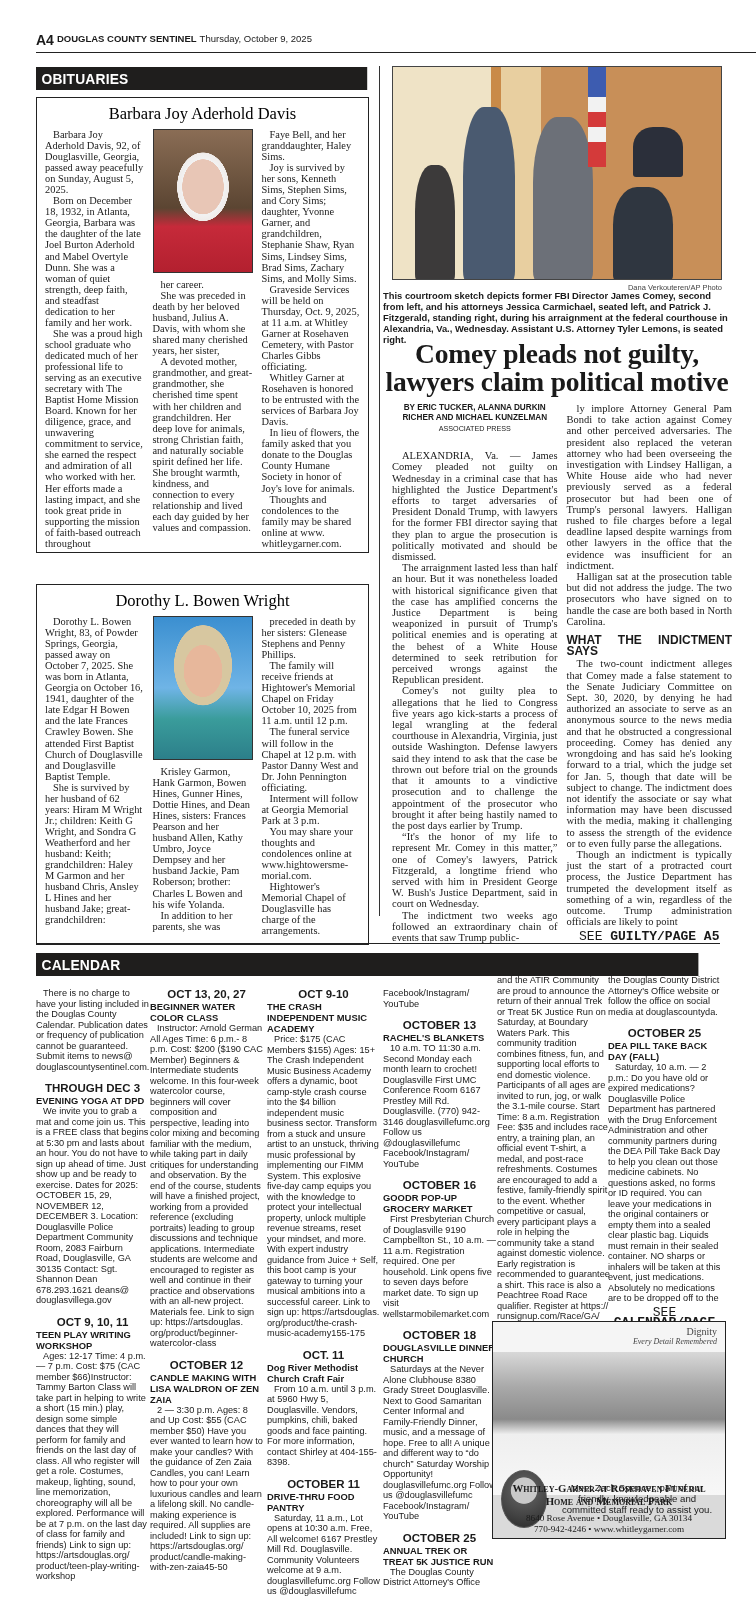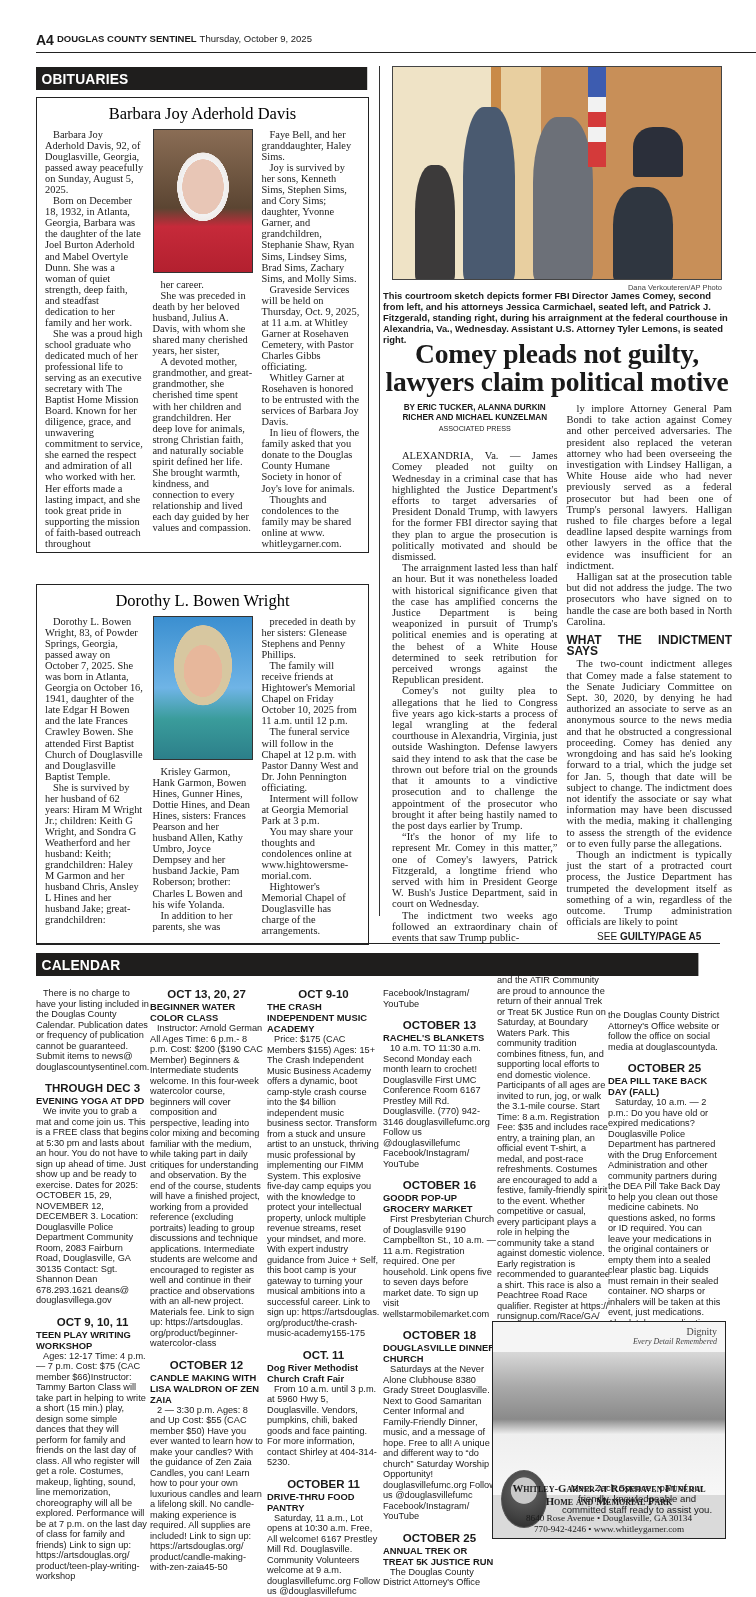--- a/index.html
+++ b/index.html
@@ -21,21 +21,21 @@
   .credit{position:absolute;left:392px;top:283px;width:330px;text-align:right;font-family:"Liberation Sans",sans-serif;font-size:7.5px;color:#444}
   .caption{position:absolute;left:383px;top:291px;width:348px;font-family:"Liberation Sans",sans-serif;font-weight:bold;font-size:9.4px;line-height:10.9px}
   .headline{position:absolute;left:383px;top:340px;width:348px;text-align:center;font-family:"Liberation Serif",serif;font-weight:bold;font-size:27.5px;line-height:28px;letter-spacing:-.2px}
   .vrule{position:absolute;left:379px;top:66px;width:1px;height:850px;background:#333}
   .story{position:absolute;left:392px;top:403px;width:340px;display:flex;gap:9px}
   .story-col{width:166px;font-family:"Liberation Serif",serif;font-size:10.5px;line-height:11.2px;text-align:justify}
   .story-col p{text-indent:10px}
   .byline{font-family:"Liberation Sans",sans-serif;font-weight:bold;font-size:8.2px;line-height:10px;text-align:center}
   .org{font-family:"Liberation Sans",sans-serif;font-size:7.2px;text-align:center;margin-bottom:16px}
   .subhead{font-family:"Liberation Sans",sans-serif;font-weight:bold;font-size:12px;margin:8px 0 1px}
-  .jump{font-family:Liberation Sans, sans-serif;font-size:10px;text-align:center;margin-top:4px}
+  .jump{font-family:Liberation Mono, monospace;font-size:13px;text-align:center;margin-top:4px}
   .jump b{font-weight:bold}
   .hr{position:absolute;height:1.3px;background:#222}
   .cal{position:absolute;top:988px;font-family:"Liberation Sans",sans-serif;font-size:9.2px;line-height:10.5px;width:113px}
   .cal p{text-indent:7px}
   .cal .date{font-weight:bold;font-size:11.5px;text-align:center;margin-top:10px;line-height:13px}
   .cal .evt{font-weight:bold;font-size:9.4px;text-align:left;line-height:11px}
   .cal .first{margin-top:0}
   .ad{position:absolute;left:492px;top:1321px;width:234px;height:218px;border:1.2px solid #222;background:linear-gradient(#f5f5f5 0 14%,#d8d8d8 14%,#a9a9a9 30%,#8a8a8a 45%,#efefef 52%,#f7f7f7 80%,#dadada 80%);overflow:hidden}
   .ad .dig{position:absolute;right:8px;top:4px;font-family:"Liberation Serif",serif;font-size:10px;color:#444;text-align:right}
   .ad .dig i{display:block;font-size:8px}
@@ -179,21 +179,21 @@
   </div>
 <div class="cal" style="left:267px;" id="cal2">
     <div>
       <div class="date first">OCT 9-10</div>
       <div class="evt">THE CRASH INDEPENDENT MUSIC ACADEMY</div>
       <p>Price: $175 (CAC Members $155) Ages: 15+ The Crash Independent Music Business Academy offers a dynamic, boot camp-style crash course into the $4 billion independent music business sector. Transform from a stuck and unsure artist to an unstuck, thriving music professional by implementing our FIMM System. This explosive five-day camp equips you with the knowledge to protect your intellectual property, unlock multiple revenue streams, reset your mindset, and more. With expert industry guidance from Juice + Self, this boot camp is your gateway to turning your musical ambitions into a successful career. Link to sign up: https://artsdouglas. org/product/the-crash-music-academy155-175</p>
     </div>
     <div>
       <div class="date">OCT. 11</div>
       <div class="evt">Dog River Methodist Church Craft Fair</div>
-      <p>From 10 a.m. until 3 p.m. at 5960 Hwy 5, Douglasville. Vendors, pumpkins, chili, baked goods and face painting. For more information, contact Shirley at 404-314-5230.</p>
+      <p>From 10 a.m. until 3 p.m. at 5960 Hwy 5, Douglasville. Vendors, pumpkins, chili, baked goods and face painting. For more information, contact Shirley at 404-155-8398.</p>
     </div>
     <div>
       <div class="date">OCTOBER 11</div>
       <div class="evt">DRIVE-THRU FOOD PANTRY</div>
       <p>Saturday, 11 a.m., Lot opens at 10:30 a.m. Free, All welcome! 6167 Prestley Mill Rd. Douglasville. Community Volunteers welcome at 9 a.m. douglasvillefumc.org Follow us @douglasvillefumc</p>
     </div>
   </div>
 <div class="cal" style="left:383px;" id="cal3">
     <div>
       <p style="text-indent: 0px;">Facebook/Instagram/ YouTube</p>
@@ -220,21 +220,21 @@
     </div>
   </div>
 <div class="cal" style="left:497px;top:975px;" id="cal4">
     <div>
       <p style="text-indent: 0px;">and the ATIR Community are proud to announce the return of their annual Trek or Treat 5K Justice Run on Saturday, at Boundary Waters Park. This community tradition combines fitness, fun, and supporting local efforts to end domestic violence. Participants of all ages are invited to run, jog, or walk the 3.1-mile course. Start Time: 8 a.m. Registration Fee: $35 and includes race entry, a training plan, an official event T-shirt, a medal, and post-race refreshments. Costumes are encouraged to add a festive, family-friendly spirit to the event. Whether competitive or casual, every participant plays a role in helping the community take a stand against domestic violence. Early registration is recommended to guarantee a shirt. This race is also a Peachtree Road Race qualifier. Register at https:// runsignup.com/Race/GA/ Douglasville/Trek or Treat. For more information, visit</p>
     </div>
   </div>
 <div class="cal" style="left:608px;top:975px;">
   <div id="cal5">
       <div>
-        <p style="text-indent: 0px; margin-top: 35px;">the Douglas County District Attorney's Office website or follow the office on social media at douglascountyda.</p>
+        <p style="text-indent: 0px;">the Douglas County District Attorney's Office website or follow the office on social media at douglascountyda.</p>
       </div>
       <div>
         <div class="date">OCTOBER 25</div>
         <div class="evt">DEA PILL TAKE BACK DAY (FALL)</div>
         <p>Saturday, 10 a.m. — 2 p.m.: Do you have old or expired medications? Douglasville Police Department has partnered with the Drug Enforcement Administration and other community partners during the DEA Pill Take Back Day to help you clean out those medicine cabinets. No questions asked, no forms or ID required. You can leave your medications in the original containers or empty them into a sealed clear plastic bag. Liquids must remain in their sealed container. NO sharps or inhalers will be taken at this event, just medications. Absolutely no medications are to be dropped off to the</p>
       </div>
     </div>
   <div class="jump"><span>SEE</span> <b>CALENDAR/PAGE A7</b></div>
 </div>
 

